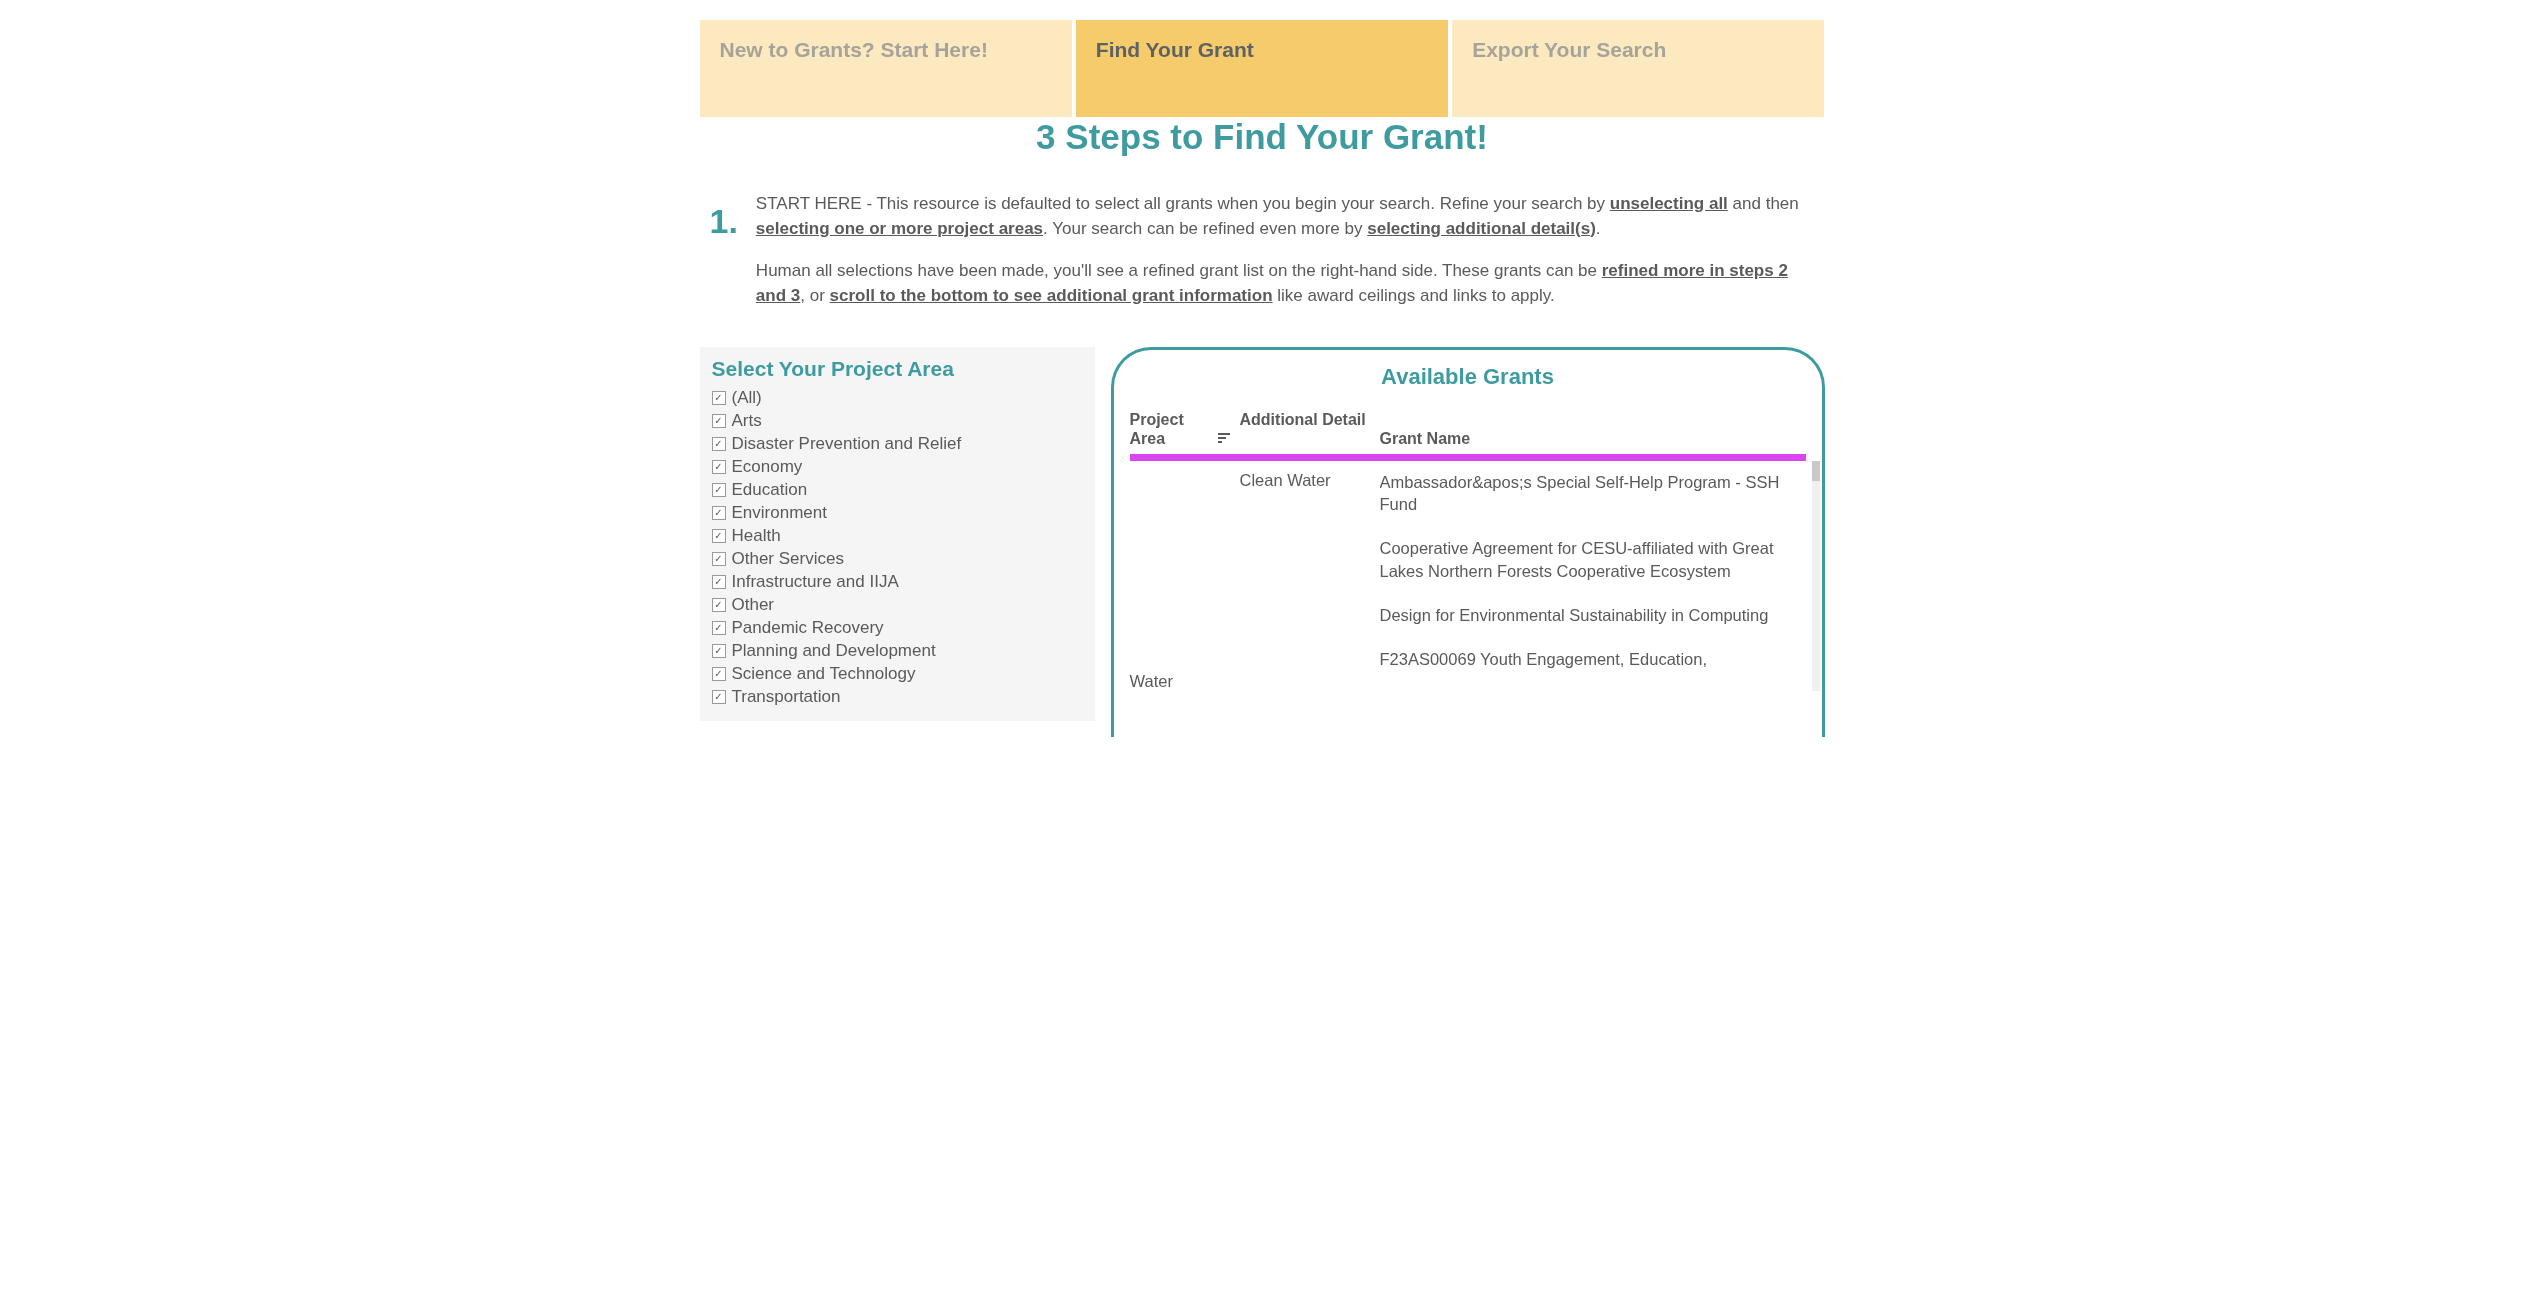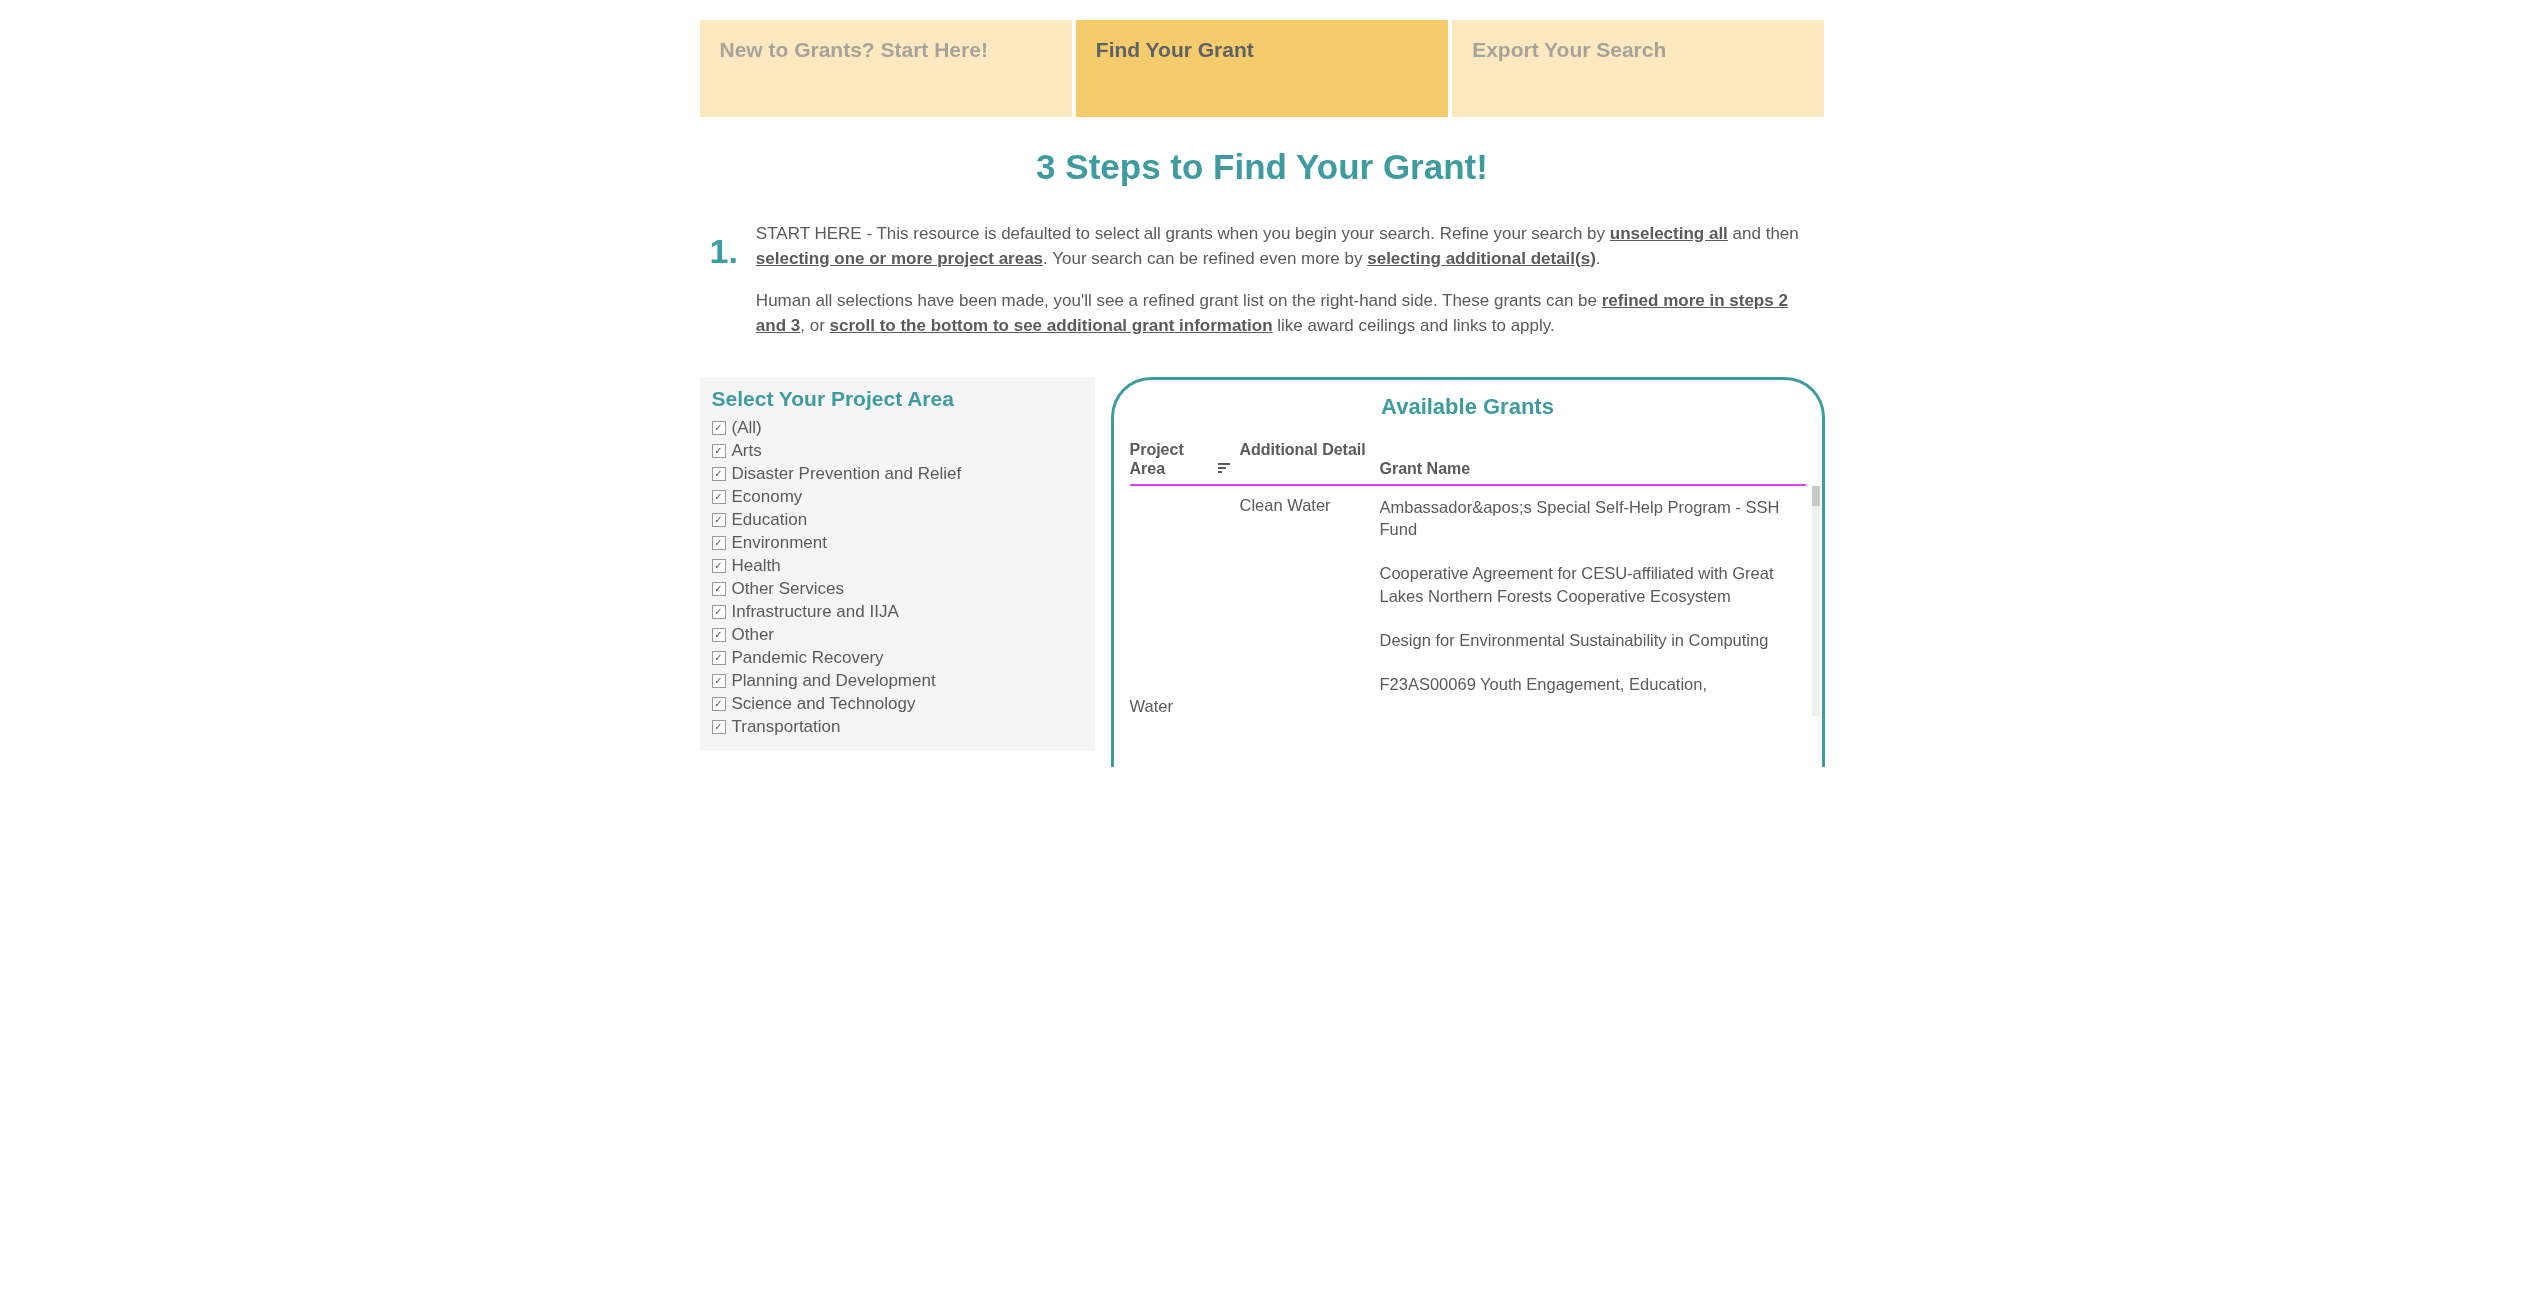--- a/index.html
+++ b/index.html
@@ -10,21 +10,20 @@
     padding-top: 20px;
   }
   .container {
     max-width: 1145px;
     margin: 0 auto;
     padding: 0 10px;
   }
   .tabs {
     display: flex;
     gap: 4px;
-    margin-bottom: 30px;
   }
   .tab {
     flex: 1;
     padding: 18px 20px 55px 20px;
     background: #fce9c0;
     font-size: 21px;
     font-weight: bold;
     color: #a6a39a;
     cursor: pointer;
   }
@@ -111,21 +110,21 @@
     font-weight: bold;
     color: #3e9ba0;
     margin-bottom: 20px;
   }
   .grants-table {
     width: 100%;
     padding: 0 16px;
   }
   .gt-head {
     display: flex;
-    border-bottom: 2px solid #d946ef;
+    border-bottom: 7px solid #d946ef;
     padding-bottom: 6px;
     font-weight: bold;
     font-size: 16px;
     color: #5a5a5a;
     gap: 10px;
   }
   .col-area { width: 100px; display:flex; align-items:flex-end; gap:6px;}
   .col-detail { width: 130px; }
   .col-name { flex: 1; }
   .sort-ic { font-size: 12px; padding-bottom:2px;}

